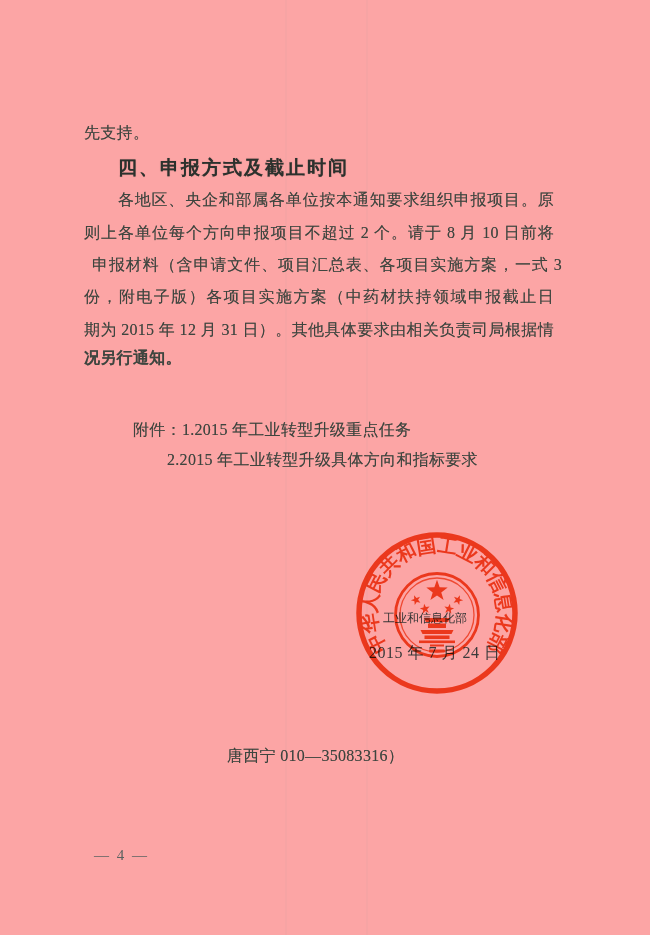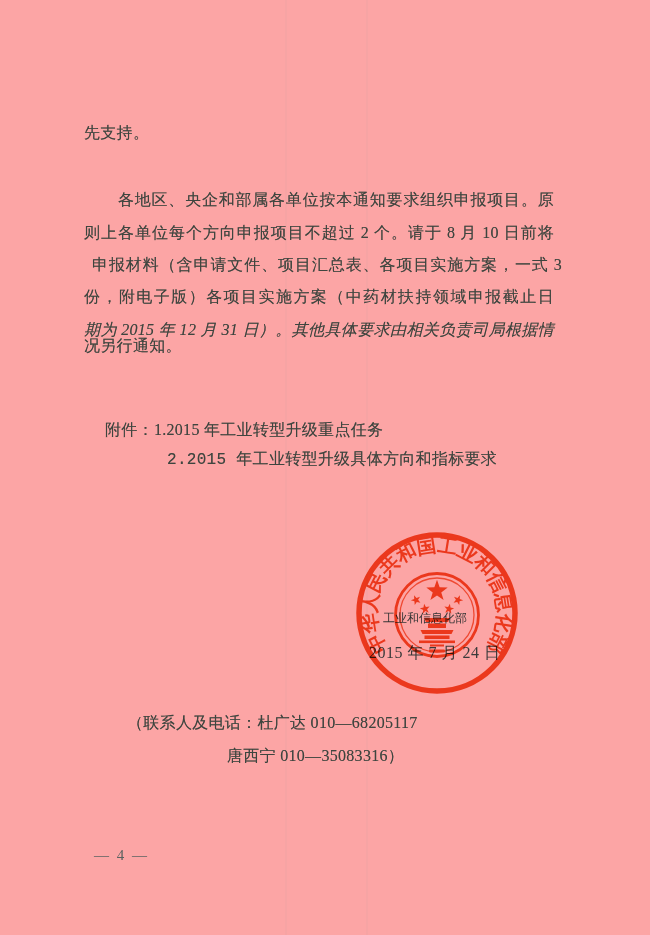--- a/index.html
+++ b/index.html
@@ -54,24 +54,24 @@
     letter-spacing: 2px;
     white-space: nowrap;
     text-shadow: 0 0 0.7px rgba(44, 49, 45, 0.6);
   }
 
   .cont-line   { left: 84px;  top: 121px; }
   .p-line-0    { left: 118px; top: 188px; width: 436px; }
   .p-line-1    { left: 84px;  top: 221px; width: 470px; }
   .p-line-2    { left: 92px;  top: 253px; width: 470px; }
   .p-line-3    { left: 84px;  top: 285px; width: 470px; }
-  .p-line-4    { left: 84px;  top: 318px; width: 470px; font-style: italic; }
-  .p-line-5    { left: 84px;  top: 334px; }
-  .attach-0    { left: 105px; top: 418px; }
-  .attach-1    { left: 167px; top: 448px; font-family: Liberation Mono, monospace; }
+  .p-line-4    { left: 84px;  top: 318px; width: 470px; }
+  .p-line-5    { left: 84px;  top: 346px; font-weight: bold; }
+  .attach-0    { left: 133px; top: 418px; }
+  .attach-1    { left: 167px; top: 448px; }
 
   .sig-issuer {
     position: absolute;
     left: 383px;
     top: 606px;
     font-size: 12px;
     line-height: 24px;
     color: #343434;
     letter-spacing: 0px;
     white-space: nowrap;
@@ -114,20 +114,21 @@
 </head>
 <body>
 
 <div class="page">
 
   <div class="scan-streak streak-1"></div>
   <div class="scan-streak streak-2"></div>
 
   <div class="line cont-line">先支持。</div>
 
+  <div class="heading">四、申报方式及截止时间</div>
 
   <div class="line para-line p-line-0">各地区、央企和部属各单位按本通知要求组织申报项目。原</div>
   <div class="line para-line p-line-1">则上各单位每个方向申报项目不超过 2 个。请于 8 月 10 日前将</div>
   <div class="line para-line p-line-2">申报材料（含申请文件、项目汇总表、各项目实施方案，一式 3</div>
   <div class="line para-line p-line-3">份，附电子版）各项目实施方案（中药材扶持领域申报截止日</div>
   <div class="line para-line p-line-4">期为 2015 年 12 月 31 日）。其他具体要求由相关负责司局根据情</div>
   <div class="line p-line-5">况另行通知。</div>
 
   <div class="line attach-0">附件：1.2015 年工业转型升级重点任务</div>
   <div class="line attach-1">2.2015 年工业转型升级具体方向和指标要求</div>
@@ -160,18 +161,17 @@
         <rect x="-9" y="8.5" width="18" height="4.5" rx="0.5"></rect>
         <path d="M -16.5 15 L 16.5 15 L 14.5 19 L -14.5 19 Z"></path>
         <rect x="-12.5" y="20.5" width="25" height="3.5"></rect>
         <rect x="-18" y="25.5" width="36" height="2.6"></rect>
         <rect x="-7" y="29.5" width="14" height="2"></rect>
       </g>
       <rect x="-8" y="34.5" width="16" height="3" rx="1"></rect>
     </g>
   </svg>
 
-  <div class="line contact-0">（联系人及电话：杜广达  010—68205117</div>
   <div class="line contact-1">唐西宁  010—35083316）</div>
 
   <div class="page-number">— 4 —</div>
 
 </div>
 
 </body></html>

